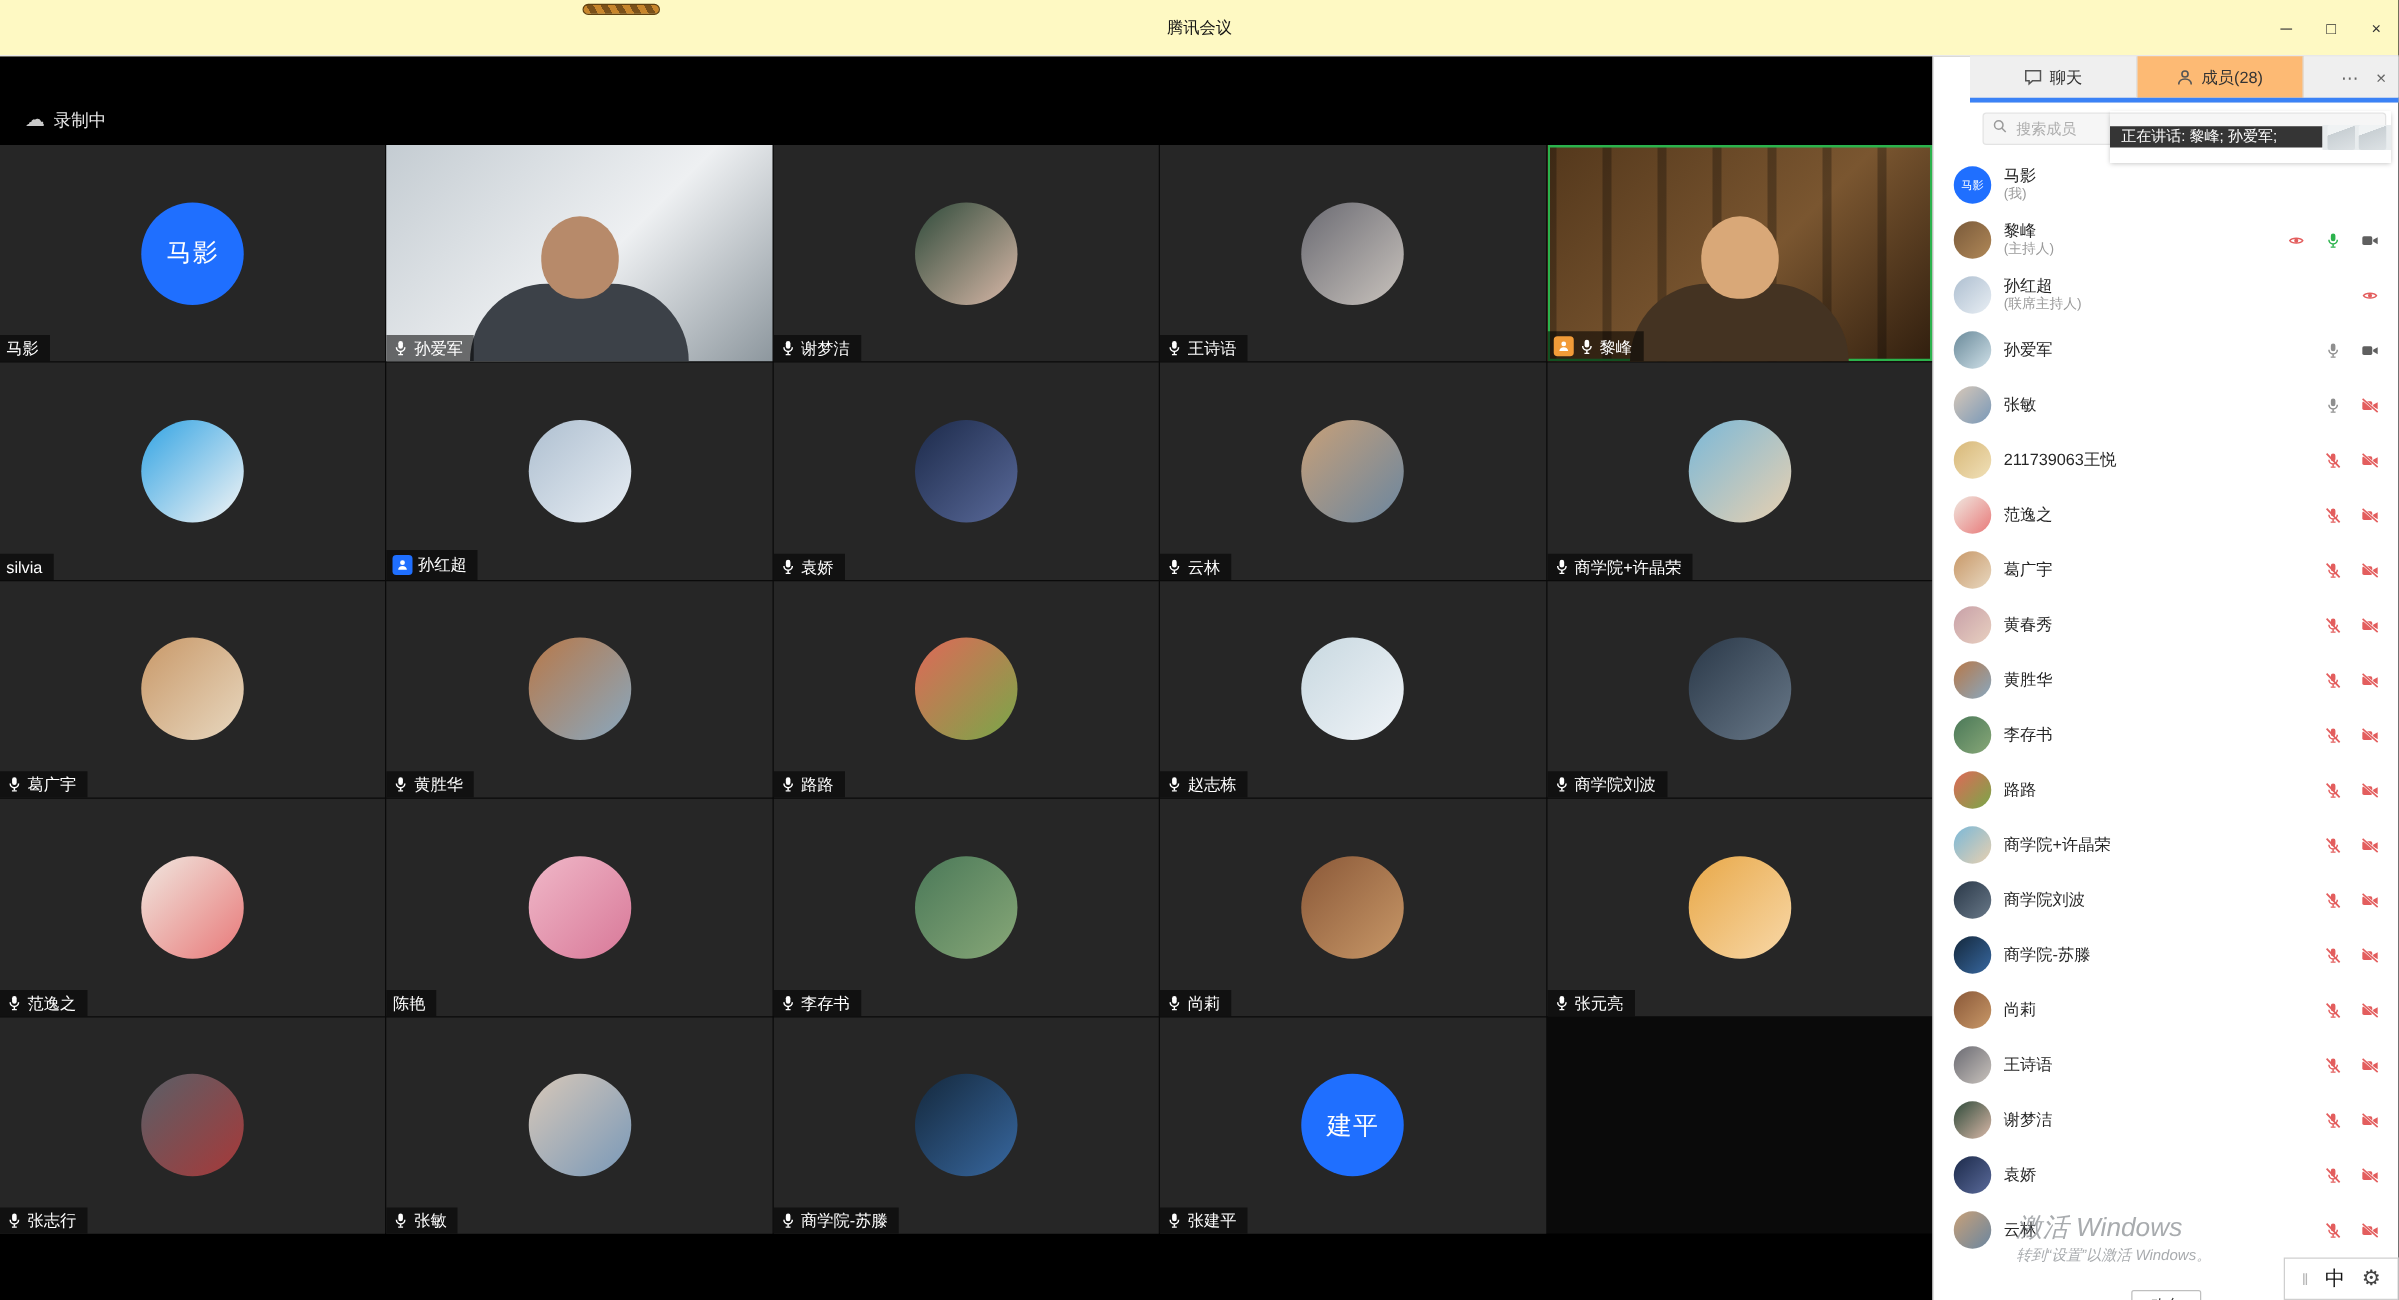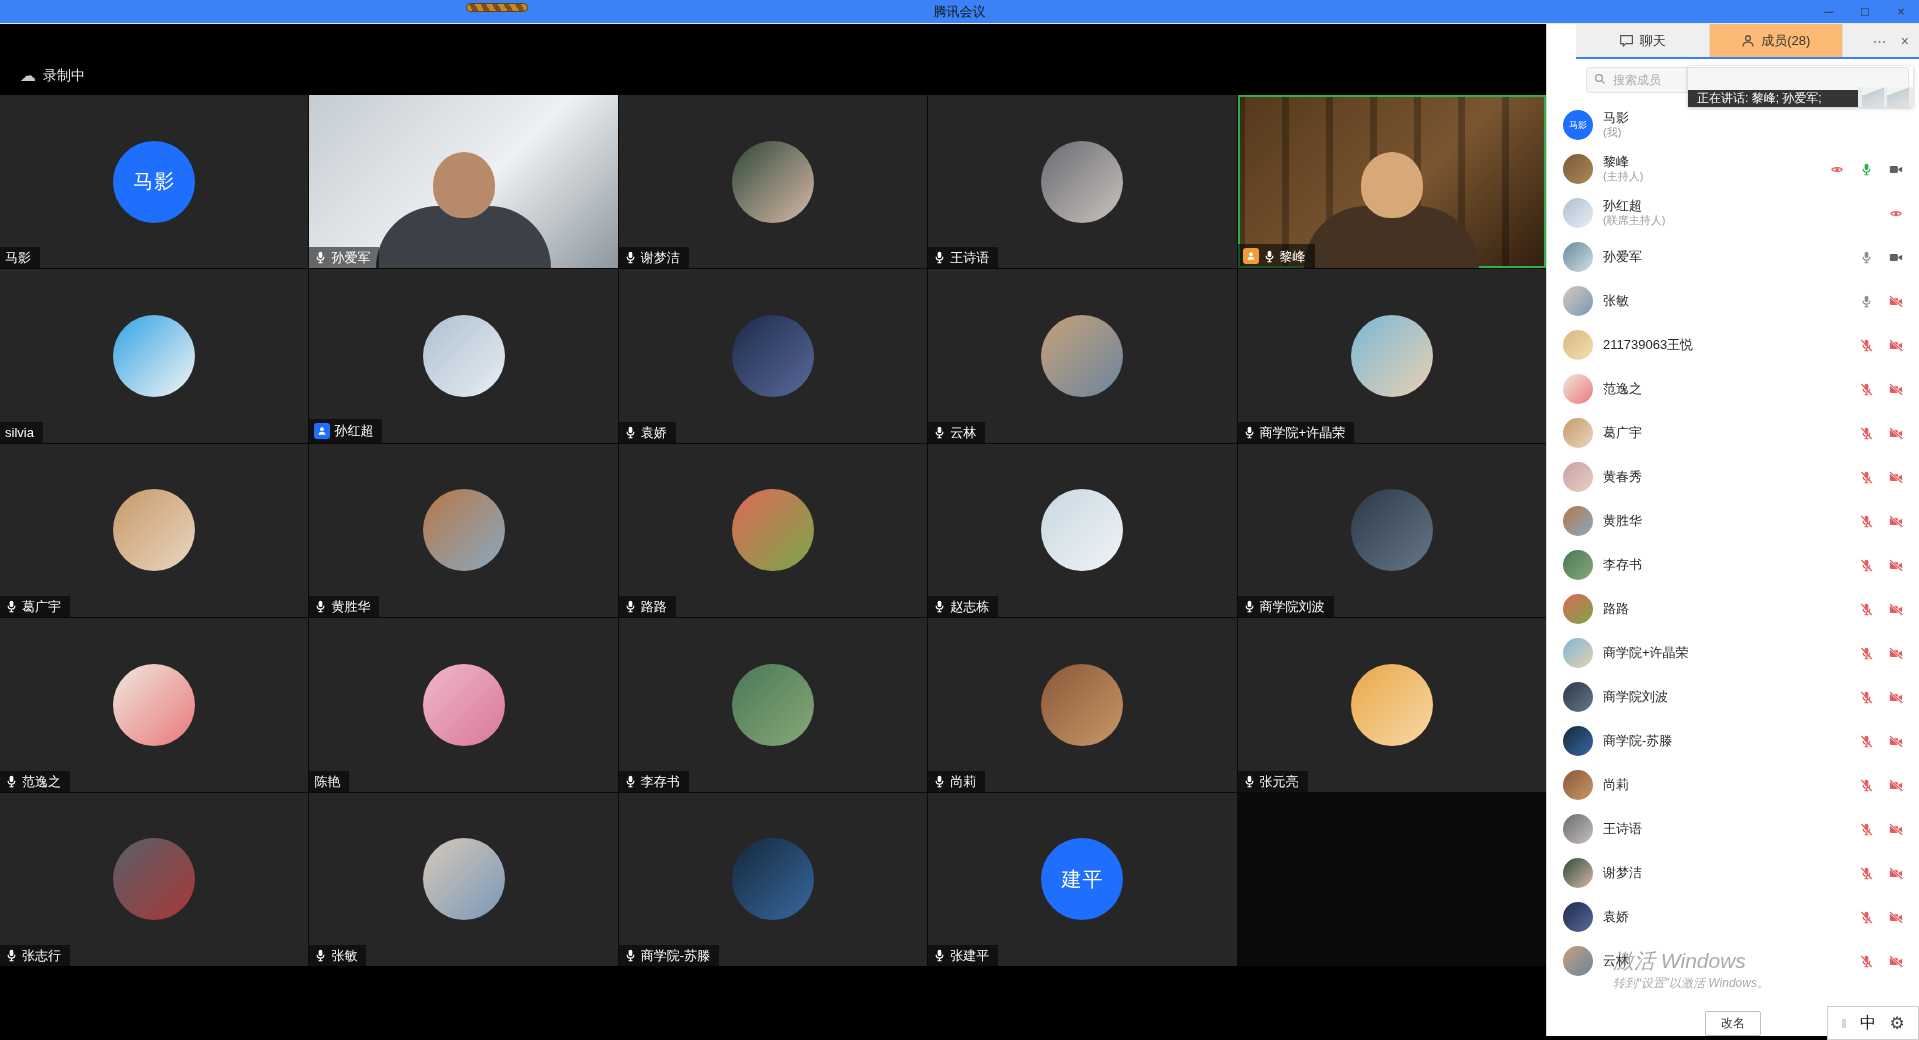--- a/index.html
+++ b/index.html
@@ -1,20 +1,20 @@
 <!DOCTYPE html>
 <html><head>
 <meta charset="utf-8">
 <style>
   html,body{margin:0;padding:0;background:#1a1a1a;}
   body{font-family:"Liberation Sans","DejaVu Sans",sans-serif;}
   .window{position:relative;width:1919px;height:1040px;background:#000;overflow:hidden;}
 
   
-  .titlebar{height:24px;background:#3b82f6;display:flex;align-items:center;position:relative;border-bottom:1px solid #e8e8e8;box-sizing:border-box;}
+  .titlebar{height:45px;background:#fef9c3;display:flex;align-items:center;position:relative;border-bottom:1px solid #e8e8e8;box-sizing:border-box;}
   .title{position:absolute;left:0;right:0;text-align:center;font-size:13px;color:#141414;}
   .title-pill{position:absolute;left:466px;top:3px;width:62px;height:9px;border-radius:5px;background:repeating-linear-gradient(60deg,#c8862c 0 5px,#7a511a 5px 10px);border:1px solid #5f400f;box-sizing:border-box;}
   .win-controls{margin-left:auto;display:flex;height:100%;position:relative;z-index:2;}
   .win-btn{width:36px;display:flex;align-items:center;justify-content:center;font-size:13px;color:#333;}
 
   .main{display:flex;height:1012px;}
 
   
   .stage{flex:1;display:flex;flex-direction:column;background:#000;min-width:0;}
   .stage-top{height:71px;display:flex;align-items:flex-end;padding:0 0 10px 20px;box-sizing:border-box;}
@@ -28,31 +28,31 @@
   .tile-label{position:absolute;left:0;bottom:0;max-width:92%;background:rgba(0,0,0,0.55);color:#fff;font-size:13px;line-height:1;padding:4px 9px 4px 5px;display:flex;align-items:center;gap:4px;white-space:nowrap;}
   .badge{width:16px;height:16px;border-radius:3px;display:flex;align-items:center;justify-content:center;flex:none;}
   .mic{display:flex;align-items:center;flex:none;}
   .sil{position:absolute;left:0;right:0;bottom:0;top:0;display:flex;flex-direction:column;align-items:center;justify-content:flex-end;}
   .sil-head{width:62px;height:66px;border-radius:50% 50% 46% 46%;margin-bottom:-12px;z-index:1;}
   .sil-body{width:175px;height:62px;border-radius:85px 85px 0 0;}
   .stage-bottom{flex:1;background:#000;}
 
   
   .panel{width:373px;background:#fff;display:flex;flex-direction:column;position:relative;border-left:1px solid #d8d8d8;box-sizing:border-box;}
-  .tabbar{height:33px;display:flex;background:#e6e6e6;border-bottom:2px solid #3b82f6;flex:none;margin-left:29px;}
+  .tabbar{height:33px;display:flex;background:#e6e6e6;border-bottom:4px solid #3b82f6;flex:none;margin-left:29px;}
   .tab{flex:1;display:flex;align-items:center;justify-content:center;gap:6px;font-size:13px;color:#333;background:#efefef;border-right:1px solid #dcdcdc;}
   .tab.active{background:#fdba74;}
   .tab-icon{display:flex;align-items:center;}
   .tab-actions{width:66px;display:flex;align-items:center;justify-content:flex-end;gap:14px;padding-right:10px;color:#666;font-size:14px;background:#efefef;}
   .tab-action{line-height:1;}
   .search-row{position:relative;padding:8px 10px;flex:none;margin-left:29px;}
   .search-box{height:26px;background:#f6f6f6;border:1px solid #e3e3e3;border-radius:3px;display:flex;align-items:center;gap:5px;padding:0 7px;box-sizing:border-box;}
   .search-box input{border:0;outline:0;background:transparent;font-size:12px;color:#333;width:100%;font-family:inherit;}
   .search-box input::placeholder{color:#adadad;}
-  .speaking-tooltip{position:absolute;left:112px;top:7px;right:6px;height:41px;display:flex;align-items:flex-end;z-index:5;box-shadow:0 1px 4px rgba(0,0,0,0.25);}
+  .speaking-tooltip{position:absolute;left:112px;top:7px;right:6px;height:41px;display:flex;align-items:center;z-index:5;box-shadow:0 1px 4px rgba(0,0,0,0.25);}
   .speaking-text{flex:1;background:#353535;color:#fff;font-size:12px;display:flex;align-items:center;padding:0 9px;white-space:nowrap;overflow:hidden;}
   .ghosts{background:#e8ecee;display:flex;align-items:center;gap:3px;padding:0 4px;}
   .ghost{width:22px;height:20px;border-radius:2px;background:linear-gradient(160deg,#f0f3f4 30%,#c9d0d4 31%,#dde2e5);}
   .member-list{flex:1;overflow:hidden;padding-top:2px;}
   .member-row{height:44px;display:flex;align-items:center;gap:10px;padding:0 16px;}
   .m-avatar{width:30px;height:30px;border-radius:50%;flex:none;display:flex;align-items:center;justify-content:center;}
   .m-avatar-text{color:#fff;font-size:9px;}
   .m-text{display:flex;flex-direction:column;justify-content:center;line-height:1.25;}
   .m-name{font-size:13px;color:#262626;}
   .m-sub{font-size:11px;color:#9a9a9a;}

